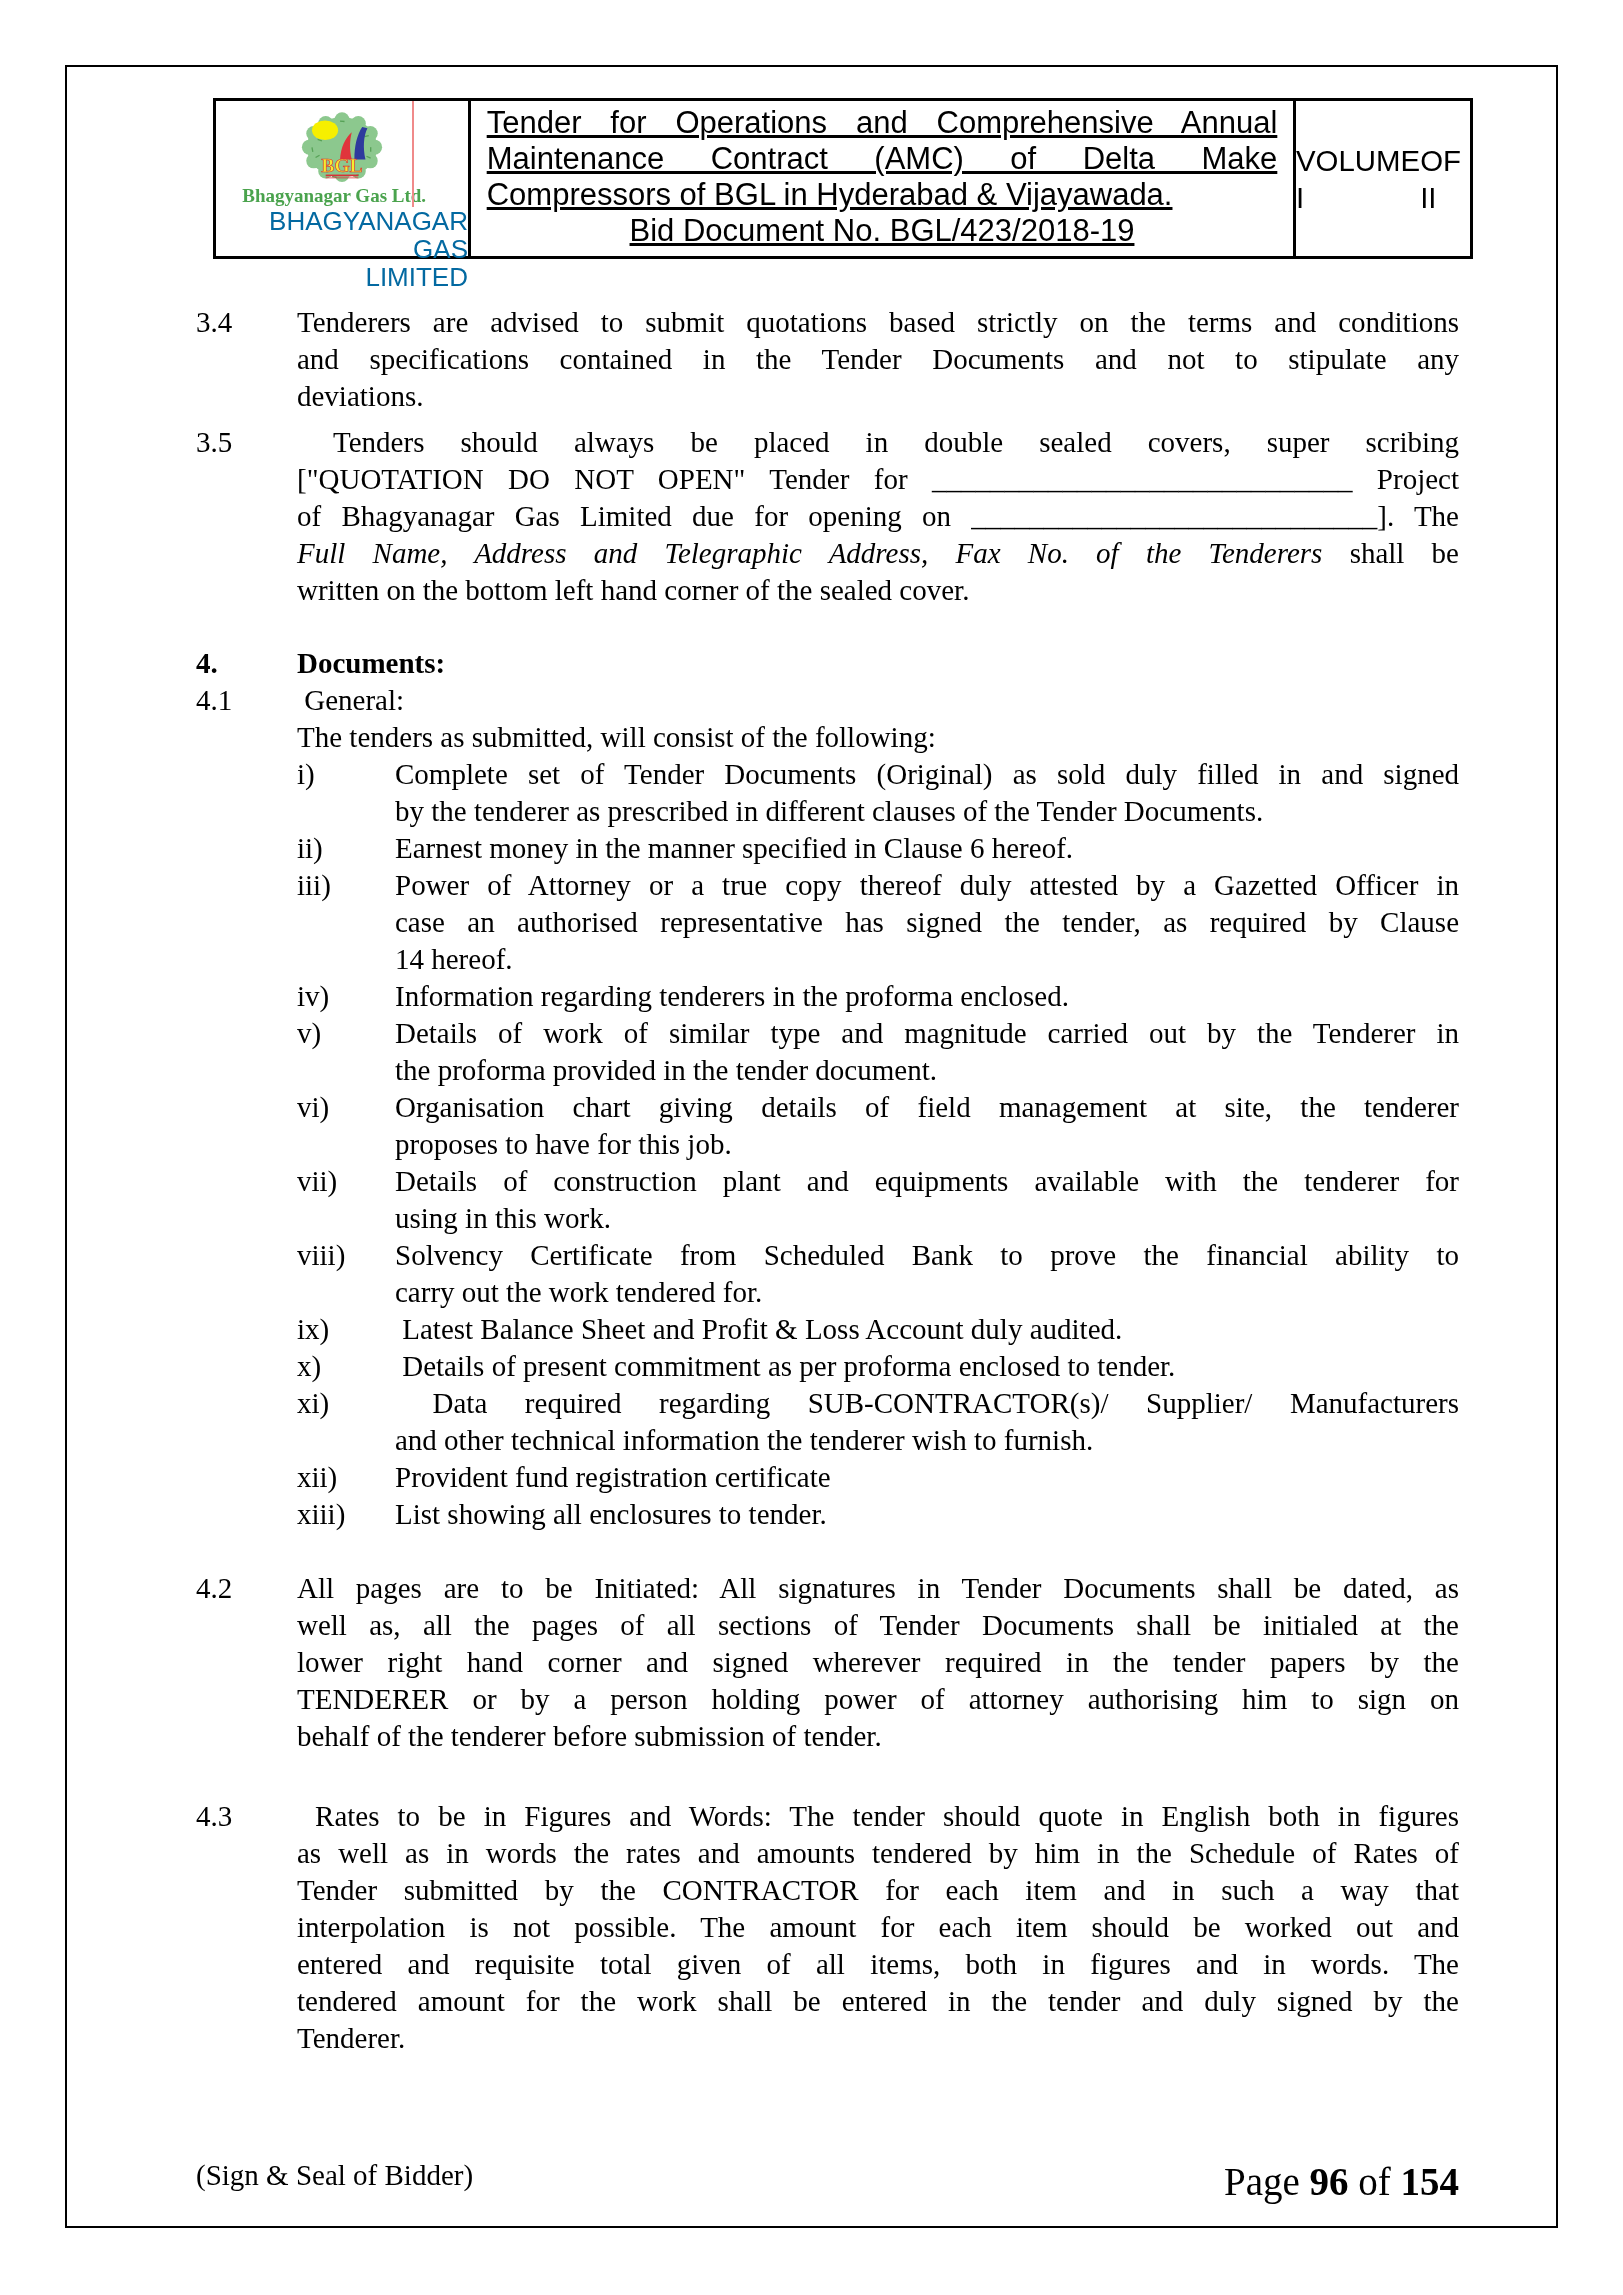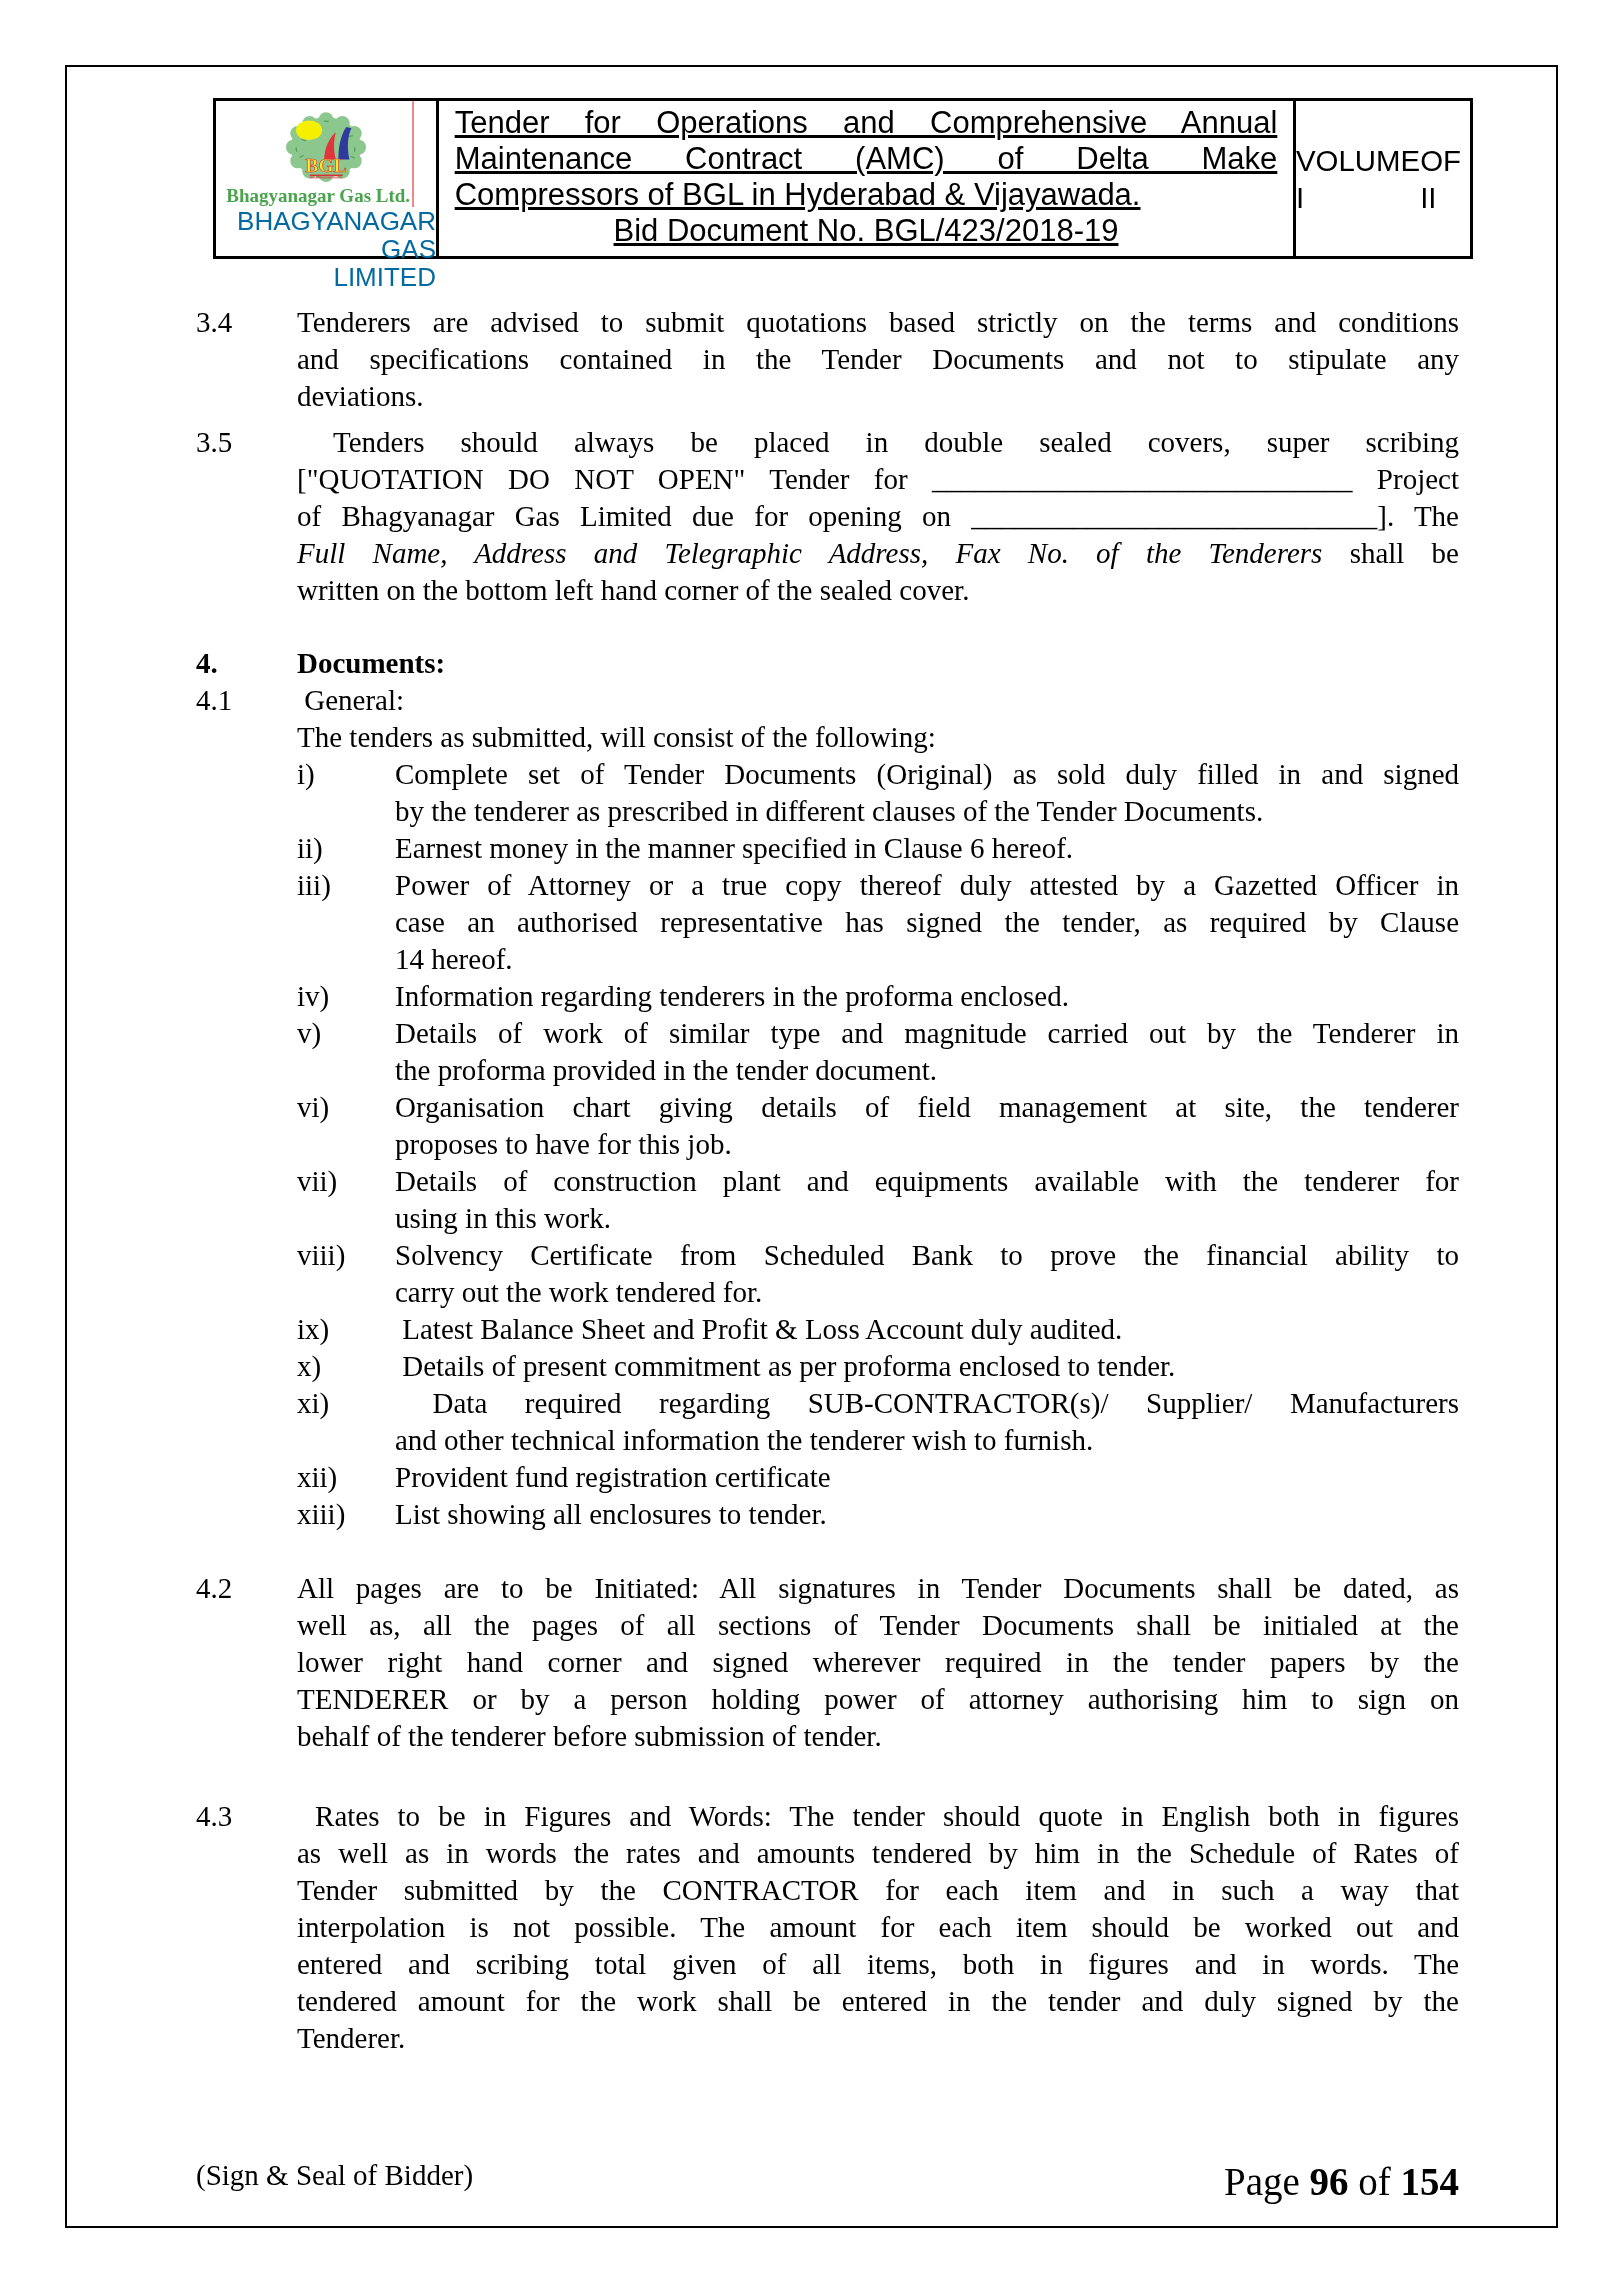--- a/index.html
+++ b/index.html
@@ -8,21 +8,21 @@
        -webkit-font-smoothing:antialiased;}
   *{box-sizing:border-box;}
 
   .page-border{position:absolute;left:65px;top:65px;width:1493px;height:2163px;
                border:2.6px solid #000;}
 
   
   .header-table{position:absolute;left:213px;top:98px;width:1260px;height:161px;
                 display:flex;border:3.3px solid #000;background:#fff;}
   .cell{height:100%;}
-  .cell-logo{width:223px;border-right:3.3px solid #000;position:relative;}
+  .cell-logo{width:255px;border-right:3.3px solid #000;position:relative;}
   .cell-title{flex:1;border-right:3.3px solid #000;position:relative;
               font-family:"Liberation Sans",sans-serif;font-size:31px;line-height:36px;
               padding:3.9px 15.7px 0 15.7px;}
   .cell-volume{width:174px;display:flex;flex-direction:row;justify-content:center;align-items:center;
                font-family:"Liberation Sans",sans-serif;font-size:29.4px;line-height:37px;}
 
   .logo-wrap{position:absolute;left:50%;top:9.2px;transform:translateX(-50%);width:85px;height:75px;}
   .logo-caption{position:absolute;left:0;right:15.7px;top:84px;text-align:center;
                 font-family:"Liberation Serif",serif;font-weight:bold;font-size:19px;color:#4aa34d;}
   .company-name{position:absolute;left:0;right:0;top:106px;text-align:right;
@@ -258,21 +258,21 @@
         <div class="ln al"><span>behalf of the tenderer before submission of tender.</span></div>
       </div>
     </div>
     <div class="sec" style="margin-top: 43px;">
       <div class="num">4.3</div>
       <div class="content">
         <div class="ln aj"><span>&nbsp;Rates to be in Figures and Words: The tender should quote in English both in figures</span></div>
         <div class="ln aj"><span>as well as in words the rates and amounts tendered by him in the Schedule of Rates of</span></div>
         <div class="ln aj"><span>Tender submitted by the CONTRACTOR for each item and in such a way that</span></div>
         <div class="ln aj"><span>interpolation is not possible. The amount for each item should be worked out and</span></div>
-        <div class="ln aj"><span>entered and scribing total given of all items, both in figures and in words. The</span></div>
+        <div class="ln aj"><span>entered and requisite total given of all items, both in figures and in words. The</span></div>
         <div class="ln aj"><span>tendered amount for the work shall be entered in the tender and duly signed by the</span></div>
         <div class="ln al"><span>Tenderer.</span></div>
       </div>
     </div>
   </div>
 
 <div class="footer-left">(Sign &amp; Seal of Bidder)</div>
 <div class="footer-right"><span>Page </span><span class="bd">96</span><span> of </span><span class="bd">154</span></div>
 
 

